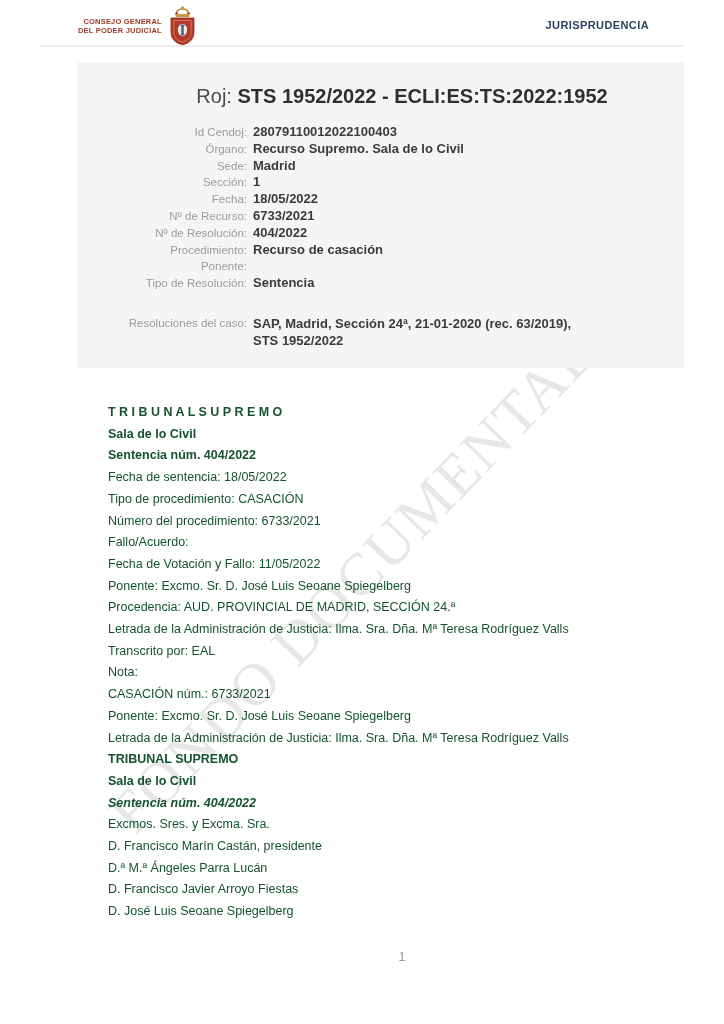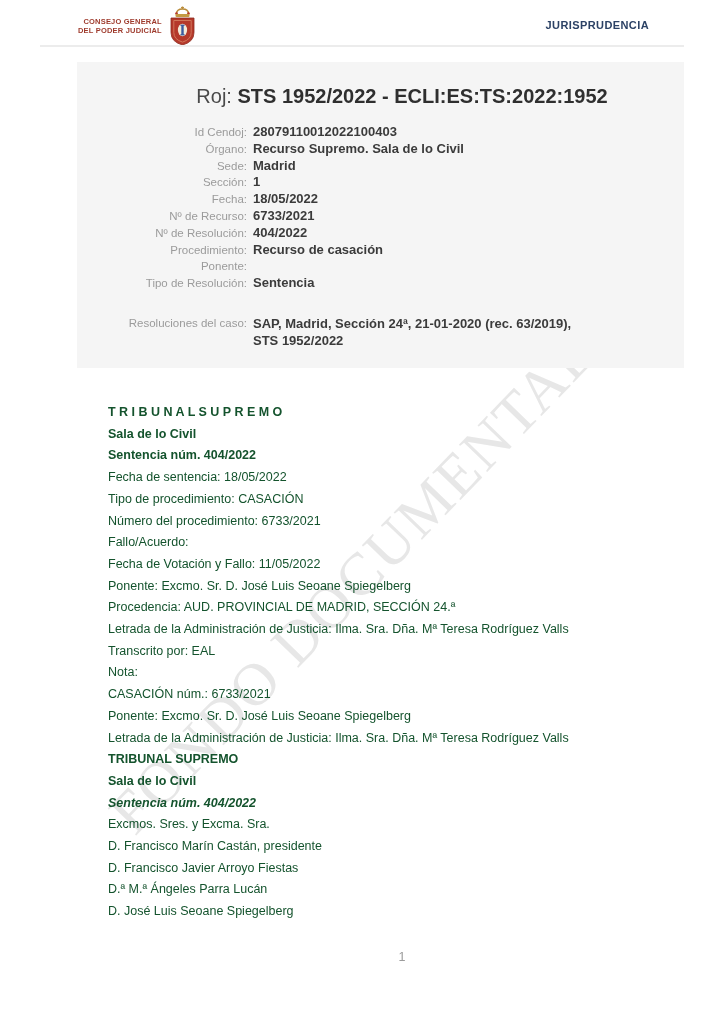--- a/index.html
+++ b/index.html
@@ -141,20 +141,20 @@
     <div class="dline">Transcrito por: EAL</div>
     <div class="dline">Nota:</div>
     <div class="dline">CASACIÓN núm.: 6733/2021</div>
     <div class="dline">Ponente: Excmo. Sr. D. José Luis Seoane Spiegelberg</div>
     <div class="dline">Letrada de la Administración de Justicia: Ilma. Sra. Dña. Mª Teresa Rodríguez Valls</div>
     <div class="dline b">TRIBUNAL SUPREMO</div>
     <div class="dline b">Sala de lo Civil</div>
     <div class="dline bi">Sentencia núm. 404/2022</div>
     <div class="dline">Excmos. Sres. y Excma. Sra.</div>
     <div class="dline">D. Francisco Marín Castán, presidente</div>
+    <div class="dline">D.ª M.ª Ángeles Parra Lucán</div>
     <div class="dline">D. Francisco Javier Arroyo Fiestas</div>
-    <div class="dline">D.ª M.ª Ángeles Parra Lucán</div>
     <div class="dline">D. José Luis Seoane Spiegelberg</div>
   </div>
 
   <div class="pagenum">1</div>
 
 </div>
 
 </body></html>

